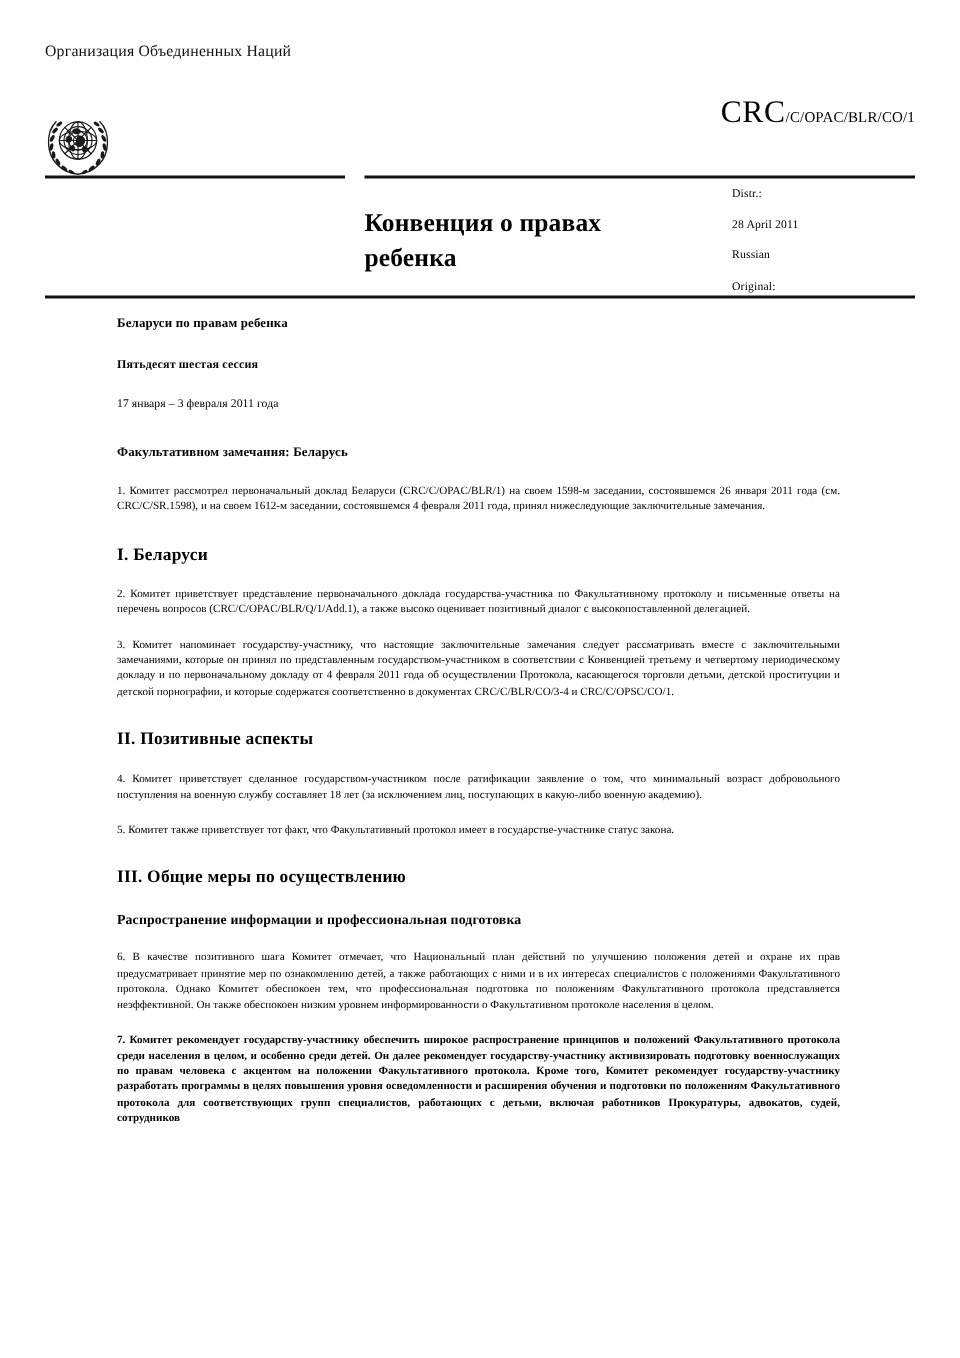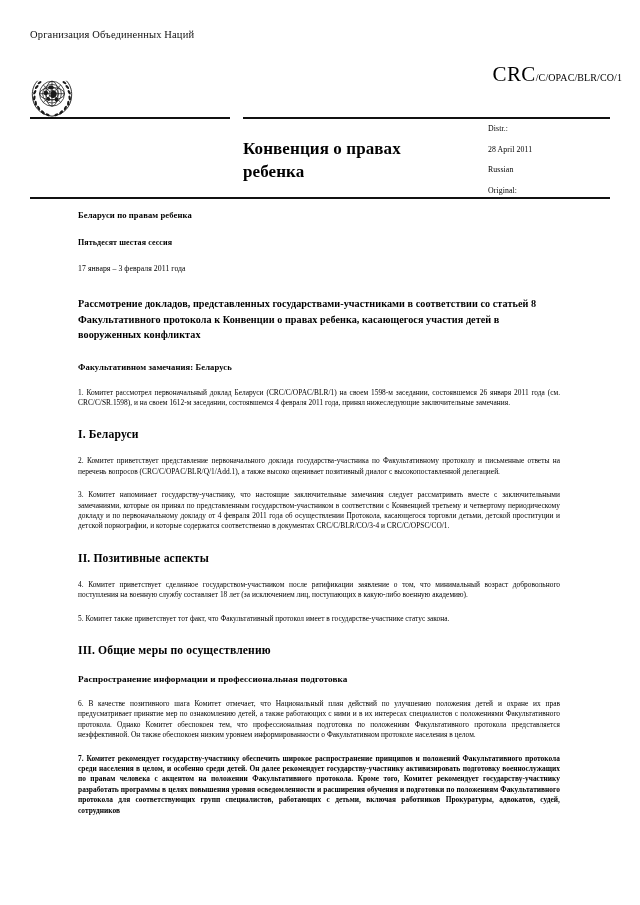--- a/index.html
+++ b/index.html
@@ -40,21 +40,21 @@
   }
   .un-emblem {
     position: absolute;
     left: 28px;
     top: 76px;
     width: 48px;
     height: 44px;
   }
   .doc-symbol {
     position: absolute;
-    right: 18px;
+    right: 30px;
     top: 62px;
     text-align: right;
     white-space: nowrap;
   }
   .doc-symbol .sym-main {
     font-size: 21px;
     letter-spacing: 0.4px;
     vertical-align: baseline;
   }
   .doc-symbol .sym-sub {
@@ -273,21 +273,20 @@
   </div>
 
   <div class="content">
 
     <div class="committee-name">Беларуси по правам ребенка</div>
 
     <div class="session-name">Пятьдесят шестая сессия</div>
 
     <div class="session-dates">17 января – 3 февраля 2011 года</div>
 
-    <div class="agenda-heading">Рассмотрение докладов, представленных государствами-участниками в соответствии со статьей 8 Факультативного протокола к Конвенции о правах ребенка, касающегося участия детей в вооруженных конфликтах</div>
 
     <div class="conclusions-line">Факультативном замечания: Беларусь</div>
 
     <p class="para">1. Комитет рассмотрел первоначальный доклад Беларуси (CRC/C/OPAC/BLR/1) на своем 1598-м заседании, состоявшемся 26 января 2011 года (см. CRC/C/SR.1598), и на своем 1612-м заседании, состоявшемся 4 февраля 2011 года, принял нижеследующие заключительные замечания.</p>
 
     <div class="sec-heading">I. Беларуси</div>
 
     <p class="para">2. Комитет приветствует представление первоначального доклада государства-участника по Факультативному протоколу и письменные ответы на перечень вопросов (CRC/C/OPAC/BLR/Q/1/Add.1), а также высоко оценивает позитивный диалог с высокопоставленной делегацией.</p>
 
     <p class="para">3. Комитет напоминает государству-участнику, что настоящие заключительные замечания следует рассматривать вместе с заключительными замечаниями, которые он принял по представленным государством-участником в соответствии с Конвенцией третьему и четвертому периодическому докладу и по первоначальному докладу от 4 февраля 2011 года об осуществлении Протокола, касающегося торговли детьми, детской проституции и детской порнографии, и которые содержатся соответственно в документах CRC/C/BLR/CO/3-4 и CRC/C/OPSC/CO/1.</p>

